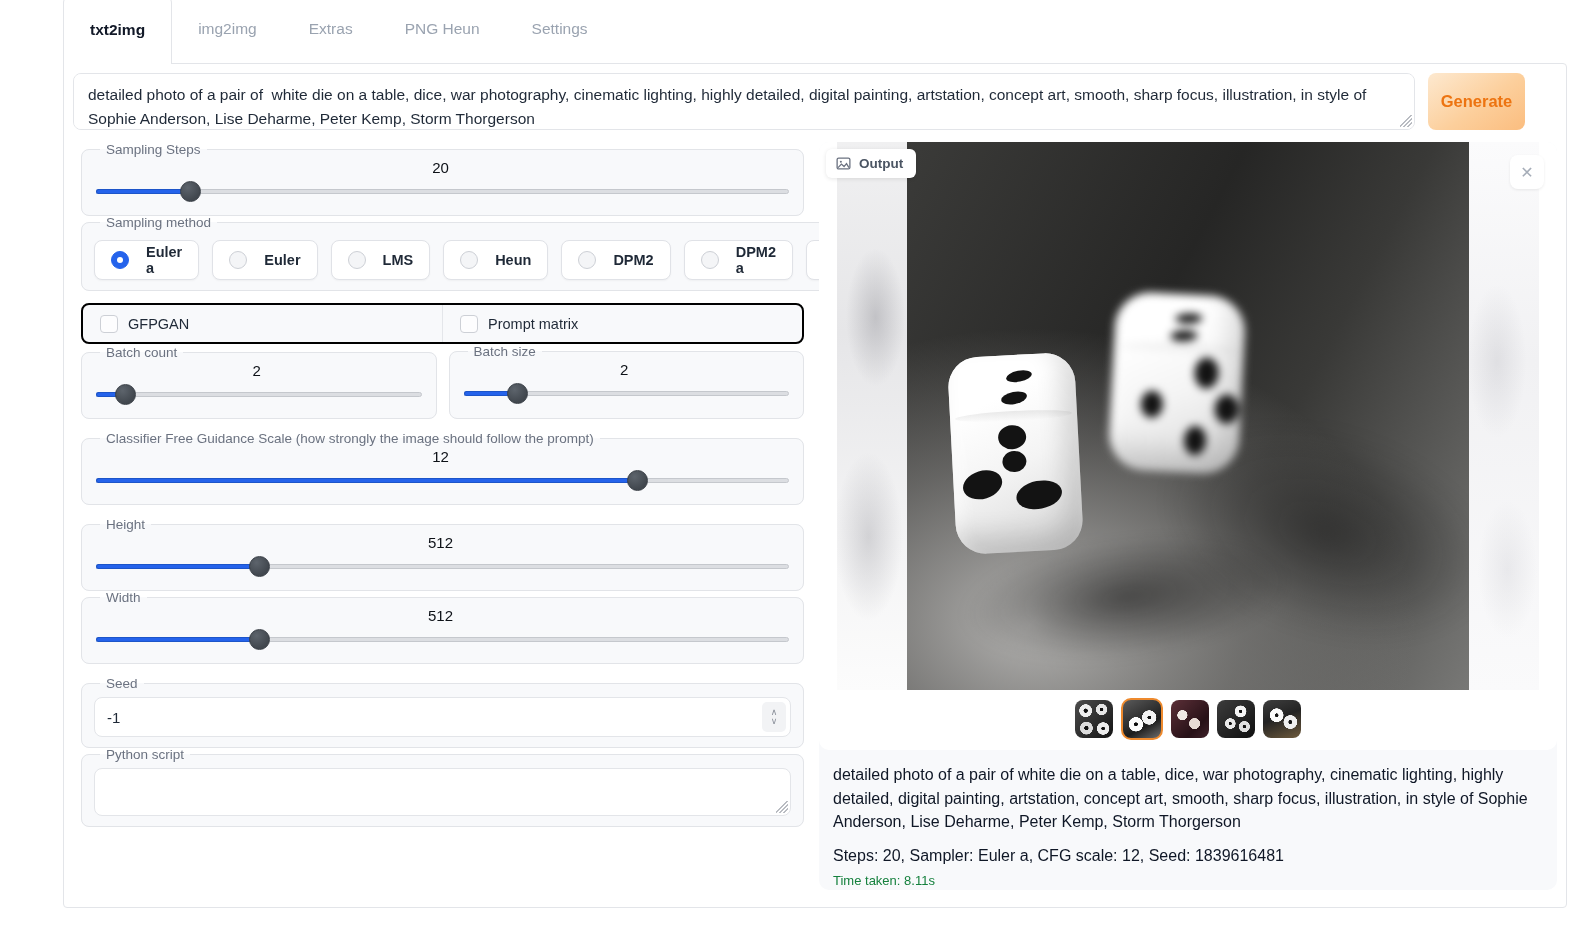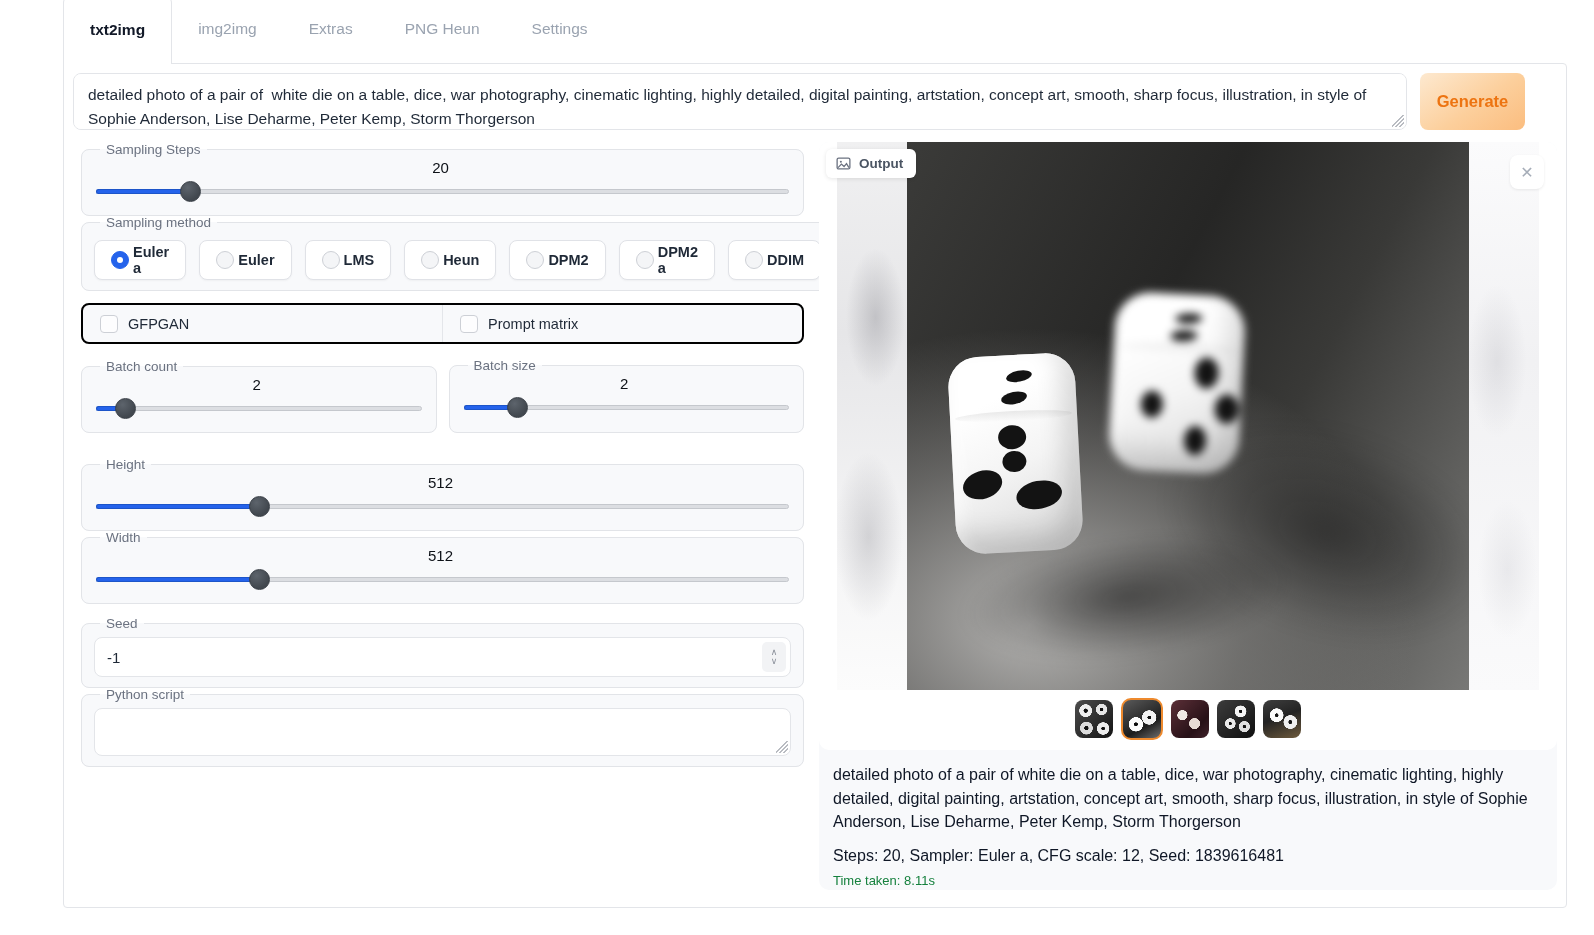--- a/index.html
+++ b/index.html
@@ -24,21 +24,21 @@
     min-height:845px;padding:9px 9px 14px}
 
   
   .prompt-row{display:flex;gap:13px;margin:0 0 12px}
   .prompt-wrap{flex:1;position:relative}
   textarea.prompt{width:100%;height:57px;border:1px solid var(--panel-border);border-radius:8px;
     padding:9px 14px;font-family:"Liberation Sans",sans-serif;font-size:15.5px;line-height:1.55;
     color:#1f2937;resize:none;outline:none;display:block}
   .resize-h{position:absolute;right:3px;bottom:3px;width:12px;height:12px;cursor:nwse-resize;
     background:linear-gradient(135deg,transparent 0 45%,#b9bcc2 45% 52%,transparent 52% 62%,#b9bcc2 62% 69%,transparent 69% 79%,#b9bcc2 79% 86%,transparent 86%)}
-  .generate{width:105px;height:57px;margin-right:32px;border:none;border-radius:8px;cursor:pointer;
+  .generate{width:97px;height:57px;margin-right:32px;border:none;border-radius:8px;cursor:pointer;
     background:linear-gradient(145deg,#fde9d0 0%,#fccf9c 55%,#fbbd7f 100%);
     color:#ed7411;font-weight:700;font-size:16.5px;font-family:"Liberation Sans",sans-serif}
 
   
   .columns{display:flex;gap:15px;align-items:flex-start;padding-left:8px}
   .left-col{width:723px;flex:none}
   .right-col{flex:1}
 
   
   fieldset.fs{border:1px solid #e2e4e8;border-radius:8px;background:#f8f9fb;
@@ -54,21 +54,21 @@
   .slider{position:relative;height:22px;margin:0 2px 2px}
   .track{position:absolute;left:0;right:0;top:8px;height:5px;border-radius:3px;
     background:#dcdee2;border:1px solid #c5c8cd}
   .fill{position:absolute;left:0;top:8px;height:5px;border-radius:3px 0 0 3px;
     background:var(--accent);border:1px solid #1d55c9;border-right:none}
   .sthumb{position:absolute;top:0;width:21px;height:21px;border-radius:50%;cursor:grab;
     background:radial-gradient(circle at 35% 30%,#5d646c,#41474e 70%);border:1px solid #383e45}
 
   
   .pills{display:flex;gap:13px;margin-top:8px}
-  .pill{display:flex;align-items:center;gap:4px;background:#fff;border:1px solid #e0e2e7;
+  .pill{display:flex;align-items:center;gap:17px;background:#fff;border:1px solid #e0e2e7;
     border-radius:8px;padding:0 16px;height:40px;font-size:14.5px;font-weight:600;color:#1f2937;
     box-shadow:0 1px 2px rgba(0,0,0,.04);cursor:pointer}
   .radio{width:18px;height:18px;border-radius:50%;background:#f4f5f7;border:1px solid #cdd0d6;flex:none}
   .radio.on{background:var(--accent);border-color:var(--accent);position:relative}
   .radio.on::after{content:"";position:absolute;inset:5px;background:#fff;border-radius:50%}
 
   
   .checkrow{display:flex;background:#f8f9fb;border:2px solid #000000;border-radius:8px;
     height:41px;overflow:hidden}
   .checkcell{flex:1;display:flex;align-items:center;gap:10px;padding:0 17px;font-size:14.5px;
@@ -240,21 +240,21 @@
           <div class="checkcell">
             <span class="checkbox"></span>
             <span>GFPGAN</span>
           </div>
           <div class="checkcell">
             <span class="checkbox"></span>
             <span>Prompt matrix</span>
           </div>
         </div>
 
-        <div class="two-col" style="margin-top:15px">
+        <div class="two-col" style="margin-top:1px">
           <fieldset class="fs">
             <legend>Batch count</legend>
             <div class="val">2</div>
             <div class="slider">
               <div class="track"></div>
               <div class="fill" style="width: 9%;"></div>
               <div class="sthumb" style="left: calc(9% - 10px);"></div>
             </div>
           </fieldset>
           <fieldset class="fs">
@@ -263,20 +263,29 @@
             <div class="slider">
               <div class="track"></div>
               <div class="fill" style="width: 16.5%;"></div>
               <div class="sthumb" style="left: calc(16.5% - 10px);"></div>
             </div>
           </fieldset>
         </div>
 
         <div class="gap"></div>
 
+        <fieldset class="fs">
+          <legend>Classifier Free Guidance Scale (how strongly the image should follow the prompt)</legend>
+          <div class="val">12</div>
+          <div class="slider">
+            <div class="track"></div>
+            <div class="fill" style="width: 78%;"></div>
+            <div class="sthumb" style="left: calc(78% - 10px);"></div>
+          </div>
+        </fieldset>
 
         <div class="gap"></div>
 
         <fieldset class="fs">
           <legend>Height</legend>
           <div class="val">512</div>
           <div class="slider">
             <div class="track"></div>
             <div class="fill" style="width: 23.5%;"></div>
             <div class="sthumb" style="left: calc(23.5% - 10px);"></div>

